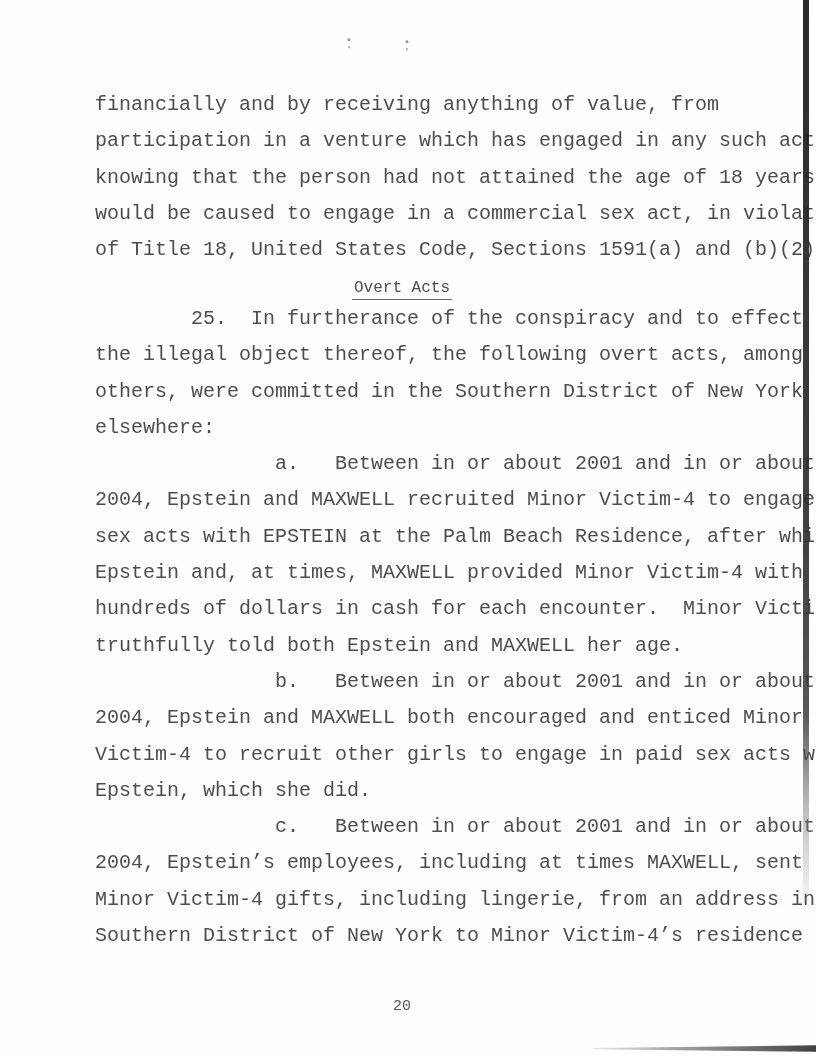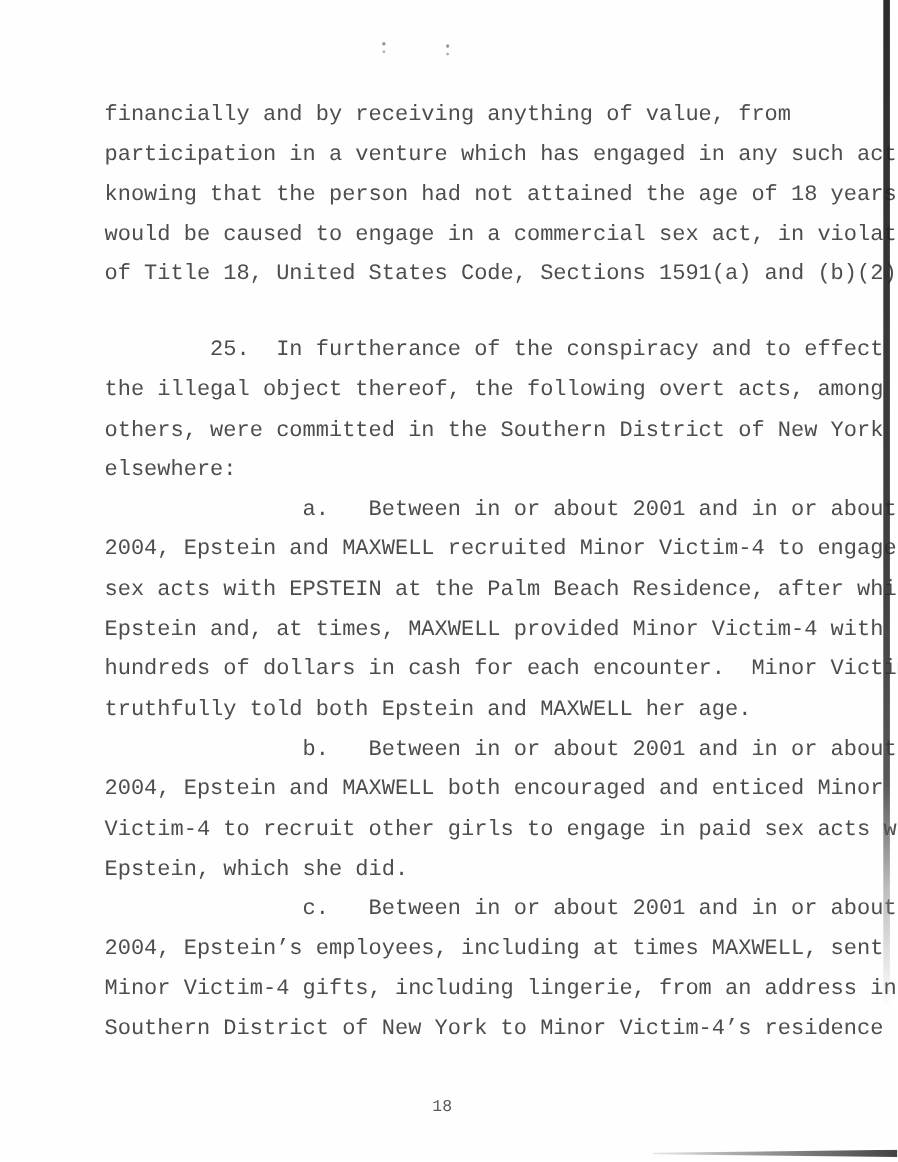--- a/index.html
+++ b/index.html
@@ -105,38 +105,41 @@
 
   <div class="smudge smudge1"></div>
   <div class="smudge smudge2"></div>
 
   <pre class="body-text block1">financially and by receiving anything of value, from
 participation in a venture which has engaged in any such act,
 knowing that the person had not attained the age of 18 years and
 would be caused to engage in a commercial sex act, in violation
 of Title 18, United States Code, Sections 1591(a) and (b)(2).</pre>
 
+  <div class="heading-row">
+    <span class="heading">Overt Acts</span>
+  </div>
 
   <pre class="body-text block2">        25.  In furtherance of the conspiracy and to effect
 the illegal object thereof, the following overt acts, among
 others, were committed in the Southern District of New York and
 elsewhere:
                a.   Between in or about 2001 and in or about
 2004, Epstein and MAXWELL recruited Minor Victim-4 to engage in
 sex acts with EPSTEIN at the Palm Beach Residence, after which
 Epstein and, at times, MAXWELL provided Minor Victim-4 with
 hundreds of dollars in cash for each encounter.  Minor Victim-4
 truthfully told both Epstein and MAXWELL her age.
                b.   Between in or about 2001 and in or about
 2004, Epstein and MAXWELL both encouraged and enticed Minor
 Victim-4 to recruit other girls to engage in paid sex acts with
 Epstein, which she did.
                c.   Between in or about 2001 and in or about
 2004, Epstein’s employees, including at times MAXWELL, sent
 Minor Victim-4 gifts, including lingerie, from an address in the
 Southern District of New York to Minor Victim-4’s residence in</pre>
 
-  <div class="page-number">18</div>
+  <div class="page-number">20</div>
 
   <div class="edge-bar"></div>
   <div class="bottom-line"></div>
 
 </div>
 
 </body></html>

